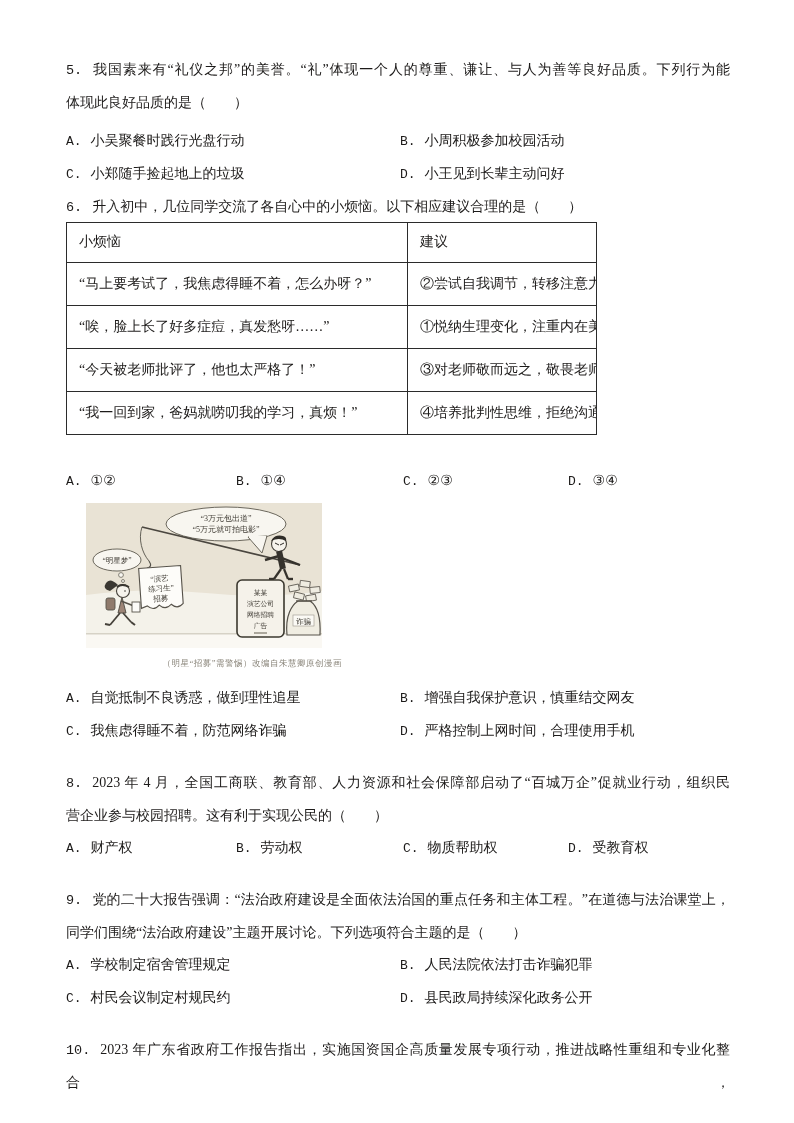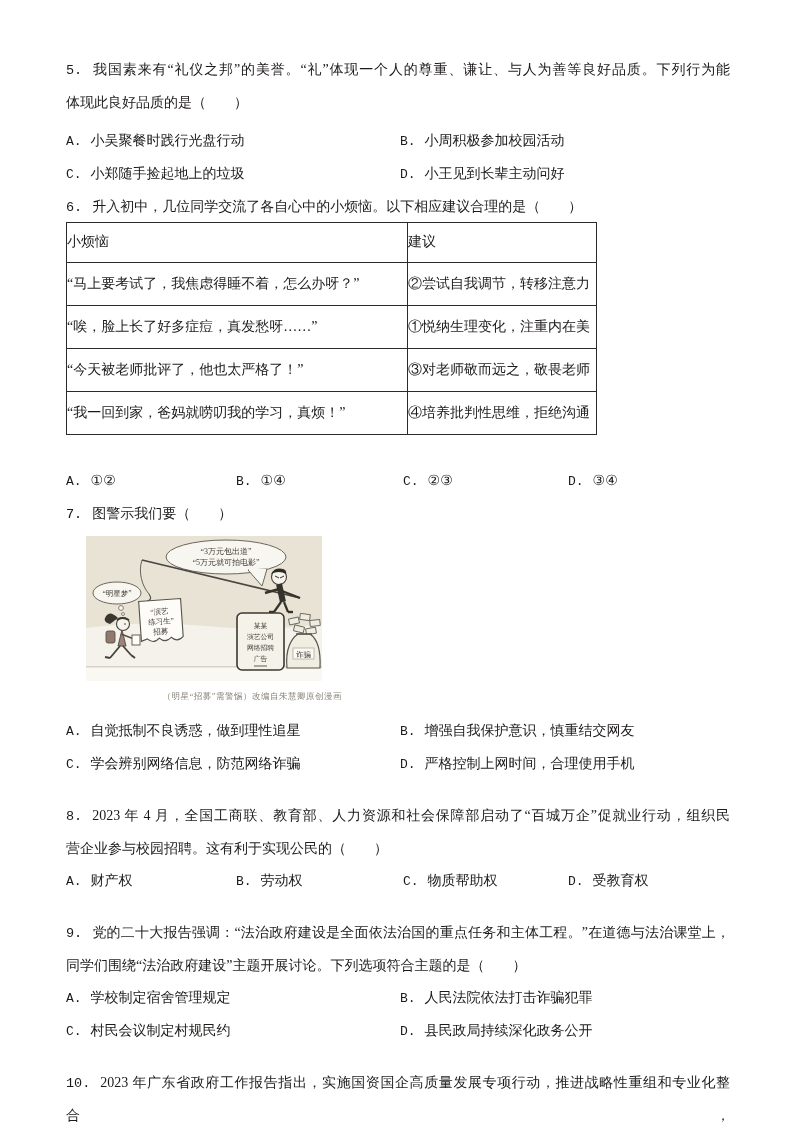--- a/index.html
+++ b/index.html
@@ -43,21 +43,21 @@
   .mt6  { margin-top:6px; }
   .mt3  { margin-top:19px; }
   table.worry {
     border-collapse:collapse;
     margin-top:-2px;
     table-layout:fixed;
     width:531px;
   }
   table.worry td {
     border:1px solid #2b2b2b;
-    padding:0 8px 0 0;
+    padding:0 8px 0 12px;
     vertical-align:middle;
     font-size:14px;
     line-height:1.3;
     overflow:hidden;
     white-space:nowrap;
   }
   .col-a { width:334px; }
   .col-b { width:185px; }
   tr.hrow td { height:40px; }
   tr.drow td { height:43px; }
@@ -145,21 +145,20 @@
           <span>②③</span>
         </div>
       <div class="opt">
           <span class="olabel">D.</span>
           <span>③④</span>
         </div>
     </div>
   </div>
 
   <div>
-    <div class="stem-line"><span class="qnum">7.</span><span>图警示我们要（　　）</span></div>
 
     <div class="cartoon-wrap">
       <svg width="236" height="145" viewBox="0 0 236 145">
 
         <rect x="0" y="0" width="236" height="145" fill="#e9e3d5"></rect>
         <path d="M0,92 Q60,84 120,90 Q180,96 236,88 L236,145 L0,145 Z" fill="#f4f2ea"></path>
         <line x1="0" y1="131" x2="236" y2="131" stroke="#b9b2a2" stroke-width="1"></line>
         <rect x="0" y="131.5" width="236" height="13.5" fill="#faf8f3"></rect>
 
         <g>
@@ -249,21 +248,21 @@
           <span>自觉抵制不良诱惑，做到理性追星</span>
         </div>
       <div class="opt">
           <span class="olabel">B.</span>
           <span>增强自我保护意识，慎重结交网友</span>
         </div>
     </div>
     <div class="opt-row">
       <div class="opt w2">
           <span class="olabel">C.</span>
-          <span>学会辨别网络信息，防范网络诈骗</span>
+          <span>我焦虑得睡不着，防范网络诈骗</span>
         </div>
       <div class="opt">
           <span class="olabel">D.</span>
           <span>严格控制上网时间，合理使用手机</span>
         </div>
     </div>
   </div>
 
   <div>
     <div class="stem-line just mt3"><span class="qnum">8.</span><span>2023 年 4 月，全国工商联、教育部、人力资源和社会保障部启动了“百城万企”促就业行动，组织民</span></div>

